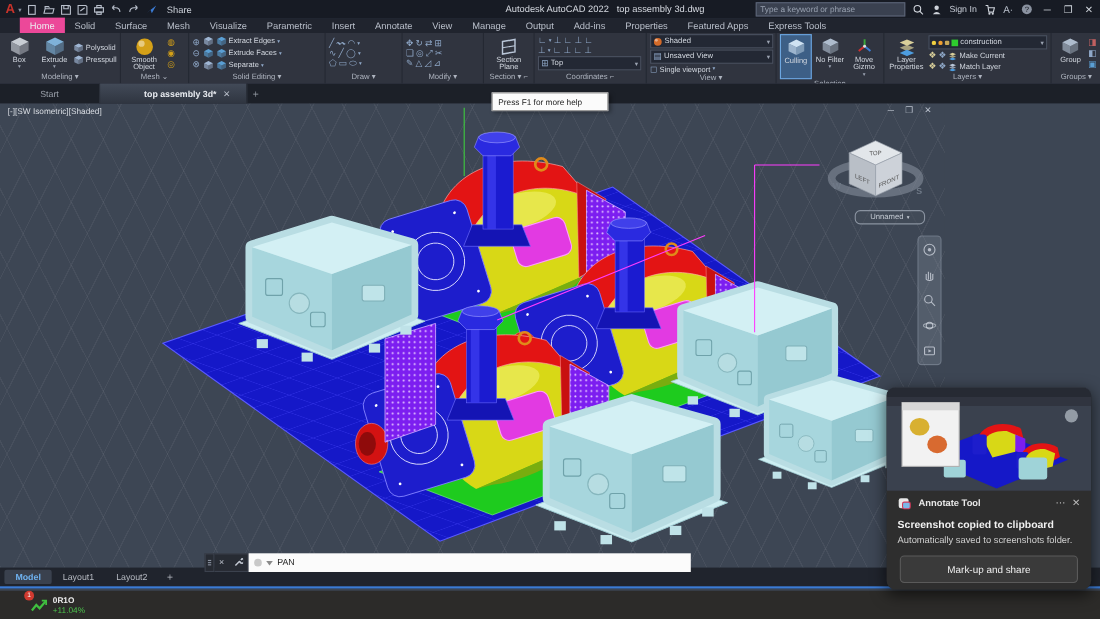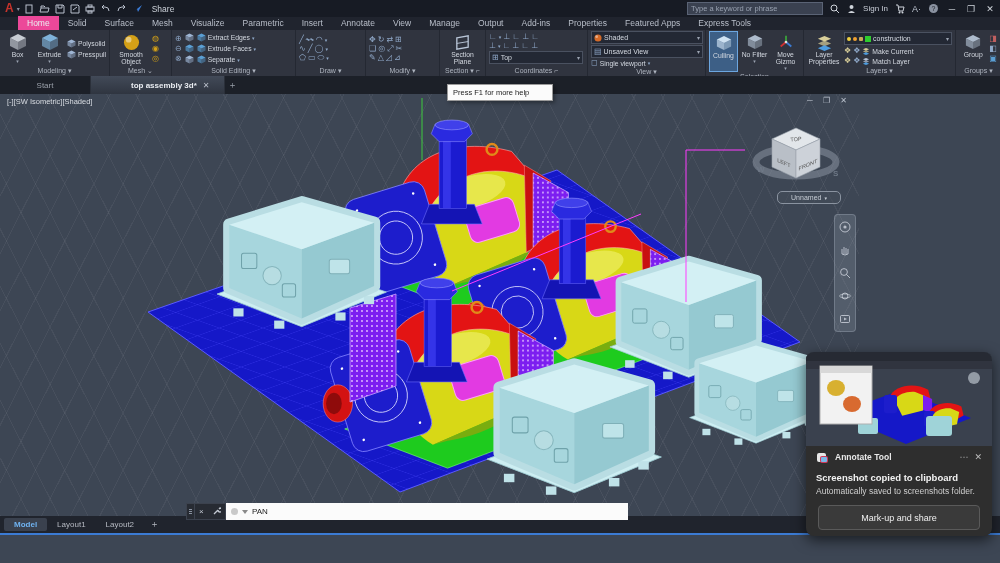--- a/index.html
+++ b/index.html
@@ -116,20 +116,23 @@
       <svg width="11" height="9">
           <path d="M9 7 Q9 3 5 3 H2 M2 3 L4 1 M2 3 L4 5" fill="none" stroke="#b9c0cc"></path>
         </svg>
       <svg width="11" height="9">
           <path d="M2 7 Q2 3 6 3 H9 M9 3 L7 1 M9 3 L7 5" fill="none" stroke="#b9c0cc"></path>
         </svg>
       <svg width="11" height="9">
           <path d="M1 8 L10 1 L6 8 L5 5 Z" fill="#3b7bd4"></path>
         </svg>
       <span class="share-lbl">Share</span>
+    </div>
+    <div class="tb-title">
+      <span>Autodesk AutoCAD 2022</span>&nbsp;&nbsp;&nbsp;<span>top assembly 3d.dwg</span>
     </div>
     <div class="tb-right">
       <div class="tb-search">
         <span>Type a keyword or phrase</span>
       </div>
       <svg width="10" height="10">
           <circle cx="4" cy="4" r="3" fill="none" stroke="#cfd4db"></circle>
           <path d="M6 6 L9 9" stroke="#cfd4db"></path>
         </svg>
       <svg width="9" height="10">
@@ -660,20 +663,34 @@
     </div>
   </div>
 
   <div class="modelbar">
     <span class="ltab active">Model</span>
     <span class="ltab">Layout1</span>
     <span class="ltab">Layout2</span>
     <span class="lplus">＋</span>
   </div>
 
+  <div class="taskbar">
+    <div class="widget">
+      <span class="wbadge">1</span>
+      <svg width="15" height="13">
+          <path d="M1 11 L5 6 L8 9 L14 2" stroke="#3fbf3f" stroke-width="2" fill="none"></path>
+          <path d="M10 2 H14 V6" stroke="#3fbf3f" stroke-width="1.6" fill="none"></path>
+        </svg>
+      <div class="wtxt">
+        <span class="wtick">0R1O</span>
+        <span class="wchg">+11.04%</span>
+      </div>
+    </div>
+
+  </div>
 
   <div class="notif">
     <div class="nthumb">
       <svg width="186" height="94">
         <rect x="0" y="0" width="186" height="94" fill="#3a414e"></rect>
         <rect x="0" y="0" width="186" height="9" fill="#262a33"></rect>
         <rect x="0" y="9" width="186" height="8" fill="#30343f"></rect>
         <polygon points="30,62 95,38 165,66 100,92" fill="#1518c8"></polygon>
         <g transform="translate(78,30) scale(0.26)">
           <path d="M20,60 C40,10 120,0 170,30 L180,70 L90,120 Z" fill="#e31414"></path>

